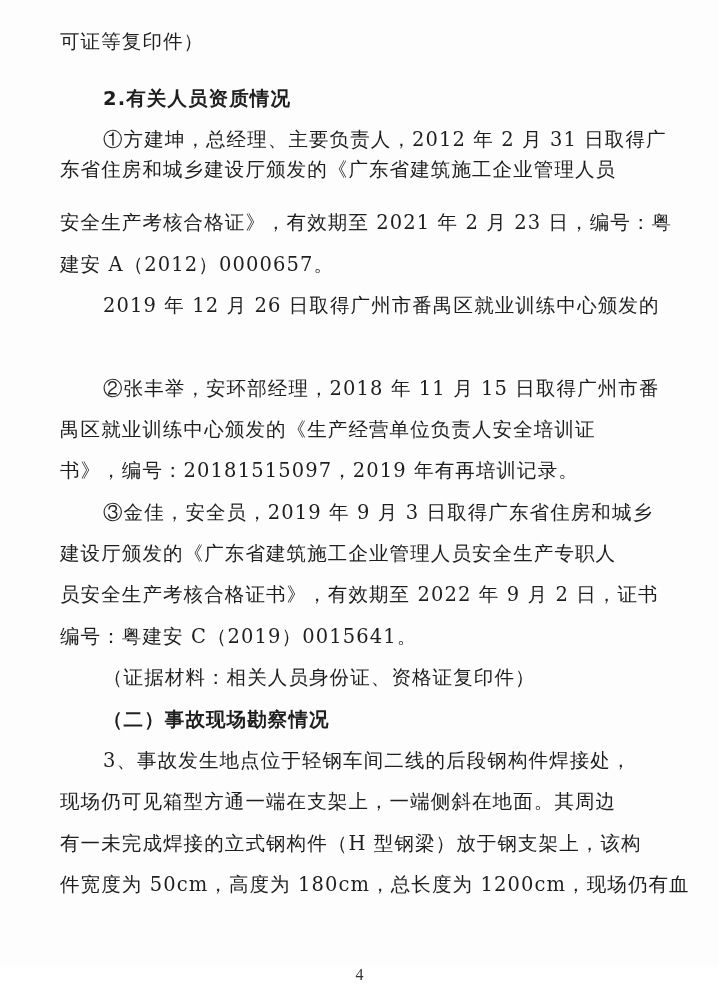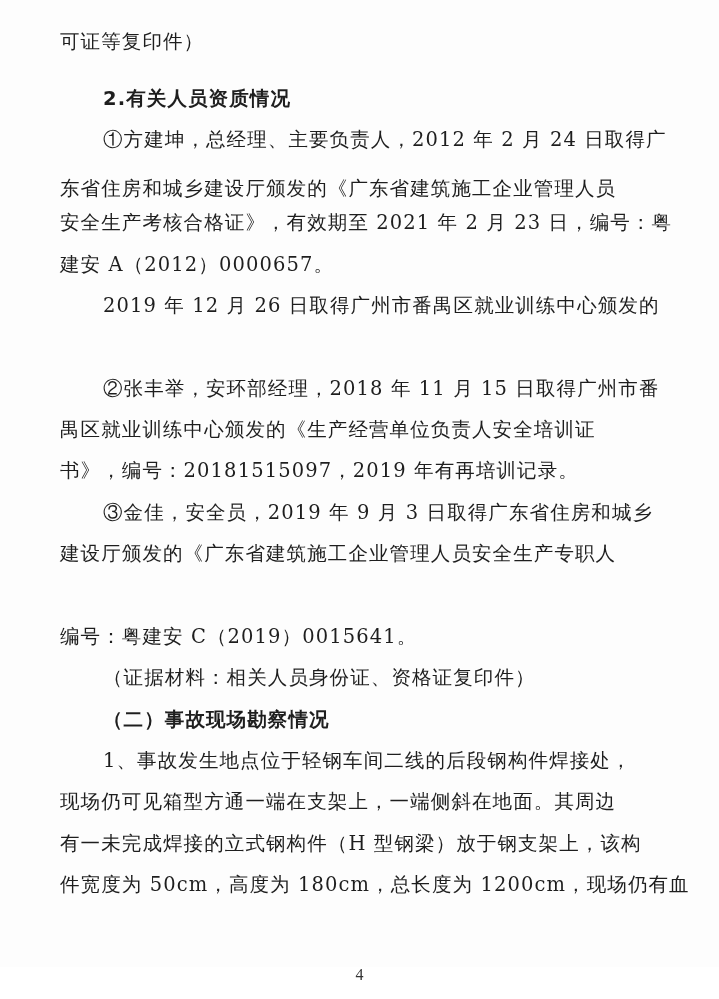--- a/index.html
+++ b/index.html
@@ -11,31 +11,32 @@
   .bold { font-weight: bold; font-family: "DejaVu Sans", "Liberation Sans", sans-serif; }
   .page-number { position: absolute; top: 966px; left: 0; width: 719px; text-align: center;
                  font-size: 16px; font-family: "Liberation Serif", serif; color: #333; }
 </style>
 </head>
 <body>
 
 <div class="page">
   <div class="line" style="top:30px;left:60px">可证等复印件）</div>
   <div class="line bold" style="top:87px;left:103px">2.有关人员资质情况</div>
-  <div class="line" style="top:128px;left:103px">①方建坤，总经理、主要负责人，2012 年 2 月 24 日取得广</div>
-  <div class="line" style="top:177px">东省住房和城乡建设厅颁发的《广东省建筑施工企业管理人员</div>
+  <div class="line" style="top:128px;left:103px">①方建坤，总经理、主要负责人，2012 年 2 月 31 日取得广</div>
+  <div class="line" style="top:158px">东省住房和城乡建设厅颁发的《广东省建筑施工企业管理人员</div>
   <div class="line" style="top:211px">安全生产考核合格证》，有效期至 2021 年 2 月 23 日，编号：粤</div>
   <div class="line" style="top:253px">建安 A（2012）0000657。</div>
   <div class="line" style="top:294px;left:103px">2019 年 12 月 26 日取得广州市番禺区就业训练中心颁发的</div>
   <div class="line" style="top:377px;left:103px">②张丰举，安环部经理，2018 年 11 月 15 日取得广州市番</div>
   <div class="line" style="top:418px">禺区就业训练中心颁发的《生产经营单位负责人安全培训证</div>
   <div class="line" style="top:459px">书》，编号：20181515097，2019 年有再培训记录。</div>
   <div class="line" style="top:501px;left:103px">③金佳，安全员，2019 年 9 月 3 日取得广东省住房和城乡</div>
   <div class="line" style="top:542px">建设厅颁发的《广东省建筑施工企业管理人员安全生产专职人</div>
+  <div class="line" style="top:583px">员安全生产考核合格证书》，有效期至 2022 年 9 月 2 日，证书</div>
   <div class="line" style="top:625px">编号：粤建安 C（2019）0015641。</div>
   <div class="line" style="top:666px;left:103px">（证据材料：相关人员身份证、资格证复印件）</div>
   <div class="line bold" style="top:708px;left:103px">（二）事故现场勘察情况</div>
-  <div class="line" style="top:749px;left:103px">1、事故发生地点位于轻钢车间二线的后段钢构件焊接处，</div>
+  <div class="line" style="top:749px;left:103px">3、事故发生地点位于轻钢车间二线的后段钢构件焊接处，</div>
   <div class="line" style="top:832px">有一未完成焊接的立式钢构件（H 型钢梁）放于钢支架上，该构</div>
   <div class="line" style="top:790px">现场仍可见箱型方通一端在支架上，一端侧斜在地面。其周边</div>
   <div class="line" style="top:873px">件宽度为 50cm，高度为 180cm，总长度为 1200cm，现场仍有血</div>
   <div class="page-number">4</div>
 </div>
 
 </body></html>

